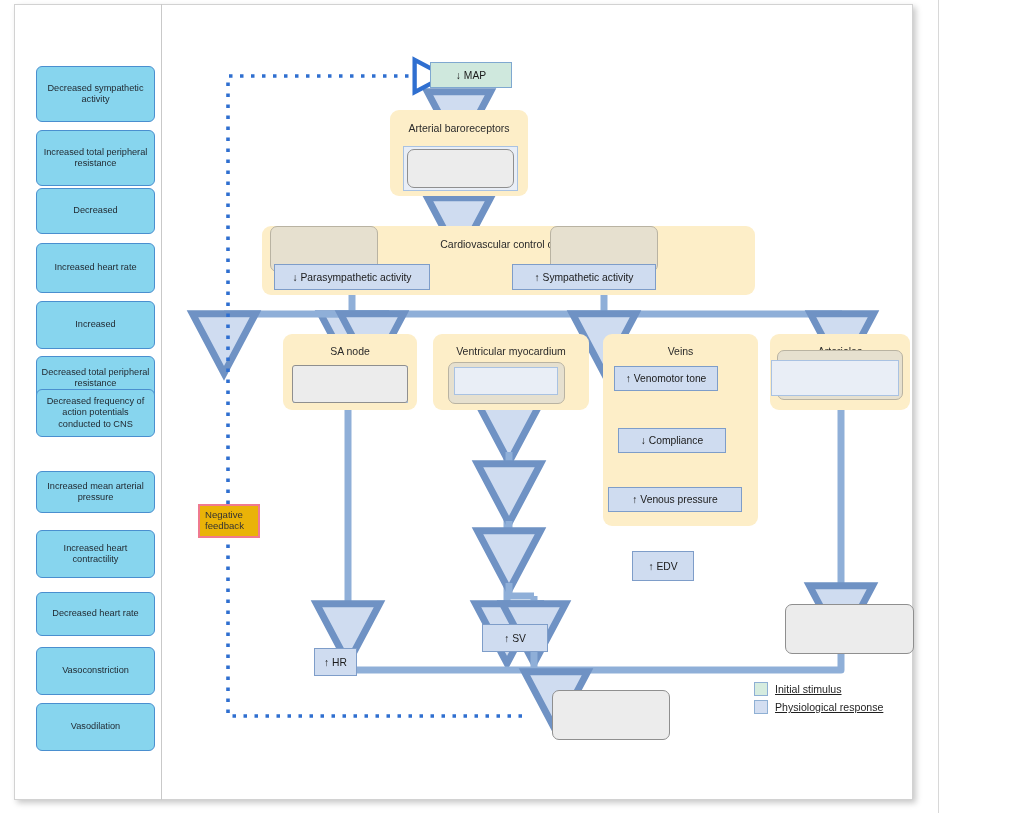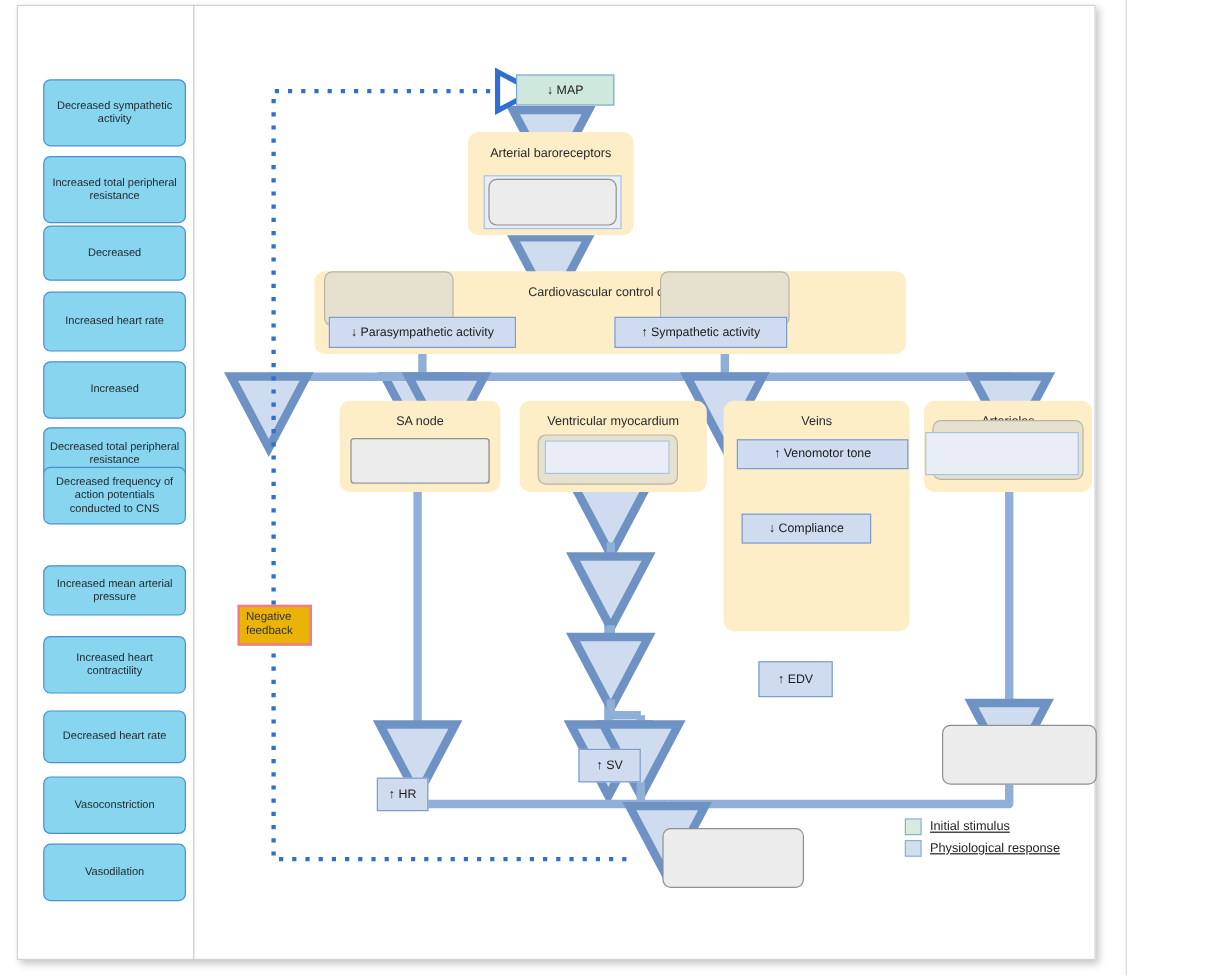--- a/index.html
+++ b/index.html
@@ -270,40 +270,43 @@
     <div class="group-panel" style="left:283px;top:330px;width:0;height:0"></div>
 
     <div class="group-panel" style="left:281px;top:330px;width:0;height:0"></div>
 
     <div class="group-panel" style="left:283px;top:332px;width:0;height:0"></div>
 
     <div class="group-panel" style="left:283px;top:330px;width:0;height:0"></div>
 
     <div class="group-panel" style="left:441px;top:330px;width:155px;height:192px"></div>
     <div class="group-label" style="left:441px;top:341px;width:155px">Veins</div>
-    <div class="node" style="left:452px;top:362px;width:143px;height:25px">
+    <div class="node" style="left:452px;top:362px;width:104px;height:25px">
       <span>↑ Venomotor tone</span>
     </div>
     <div class="node" style="left:456px;top:424px;width:108px;height:25px">
       <span>↓ Compliance</span>
+    </div>
+    <div class="node" style="left:446px;top:483px;width:134px;height:25px">
+      <span>↑ Venous pressure</span>
     </div>
 
     <div class="group-panel" style="left:608px;top:330px;width:140px;height:76px"></div>
     <div class="group-label" style="left:608px;top:341px;width:140px">Arterioles</div>
     <div class="phantom beige" style="left:615px;top:346px;width:126px;height:50px"></div>
     <div class="phantom" style="left:609px;top:356px;width:128px;height:36px"></div>
 
     <div class="node" style="left:470px;top:547px;width:62px;height:30px">
       <span>↑ EDV</span>
     </div>
 
     <div class="node" style="left:152px;top:644px;width:43px;height:28px">
       <span>↑ HR</span>
     </div>
-    <div class="node" style="left:320px;top:620px;width:52px;height:28px">
+    <div class="node" style="left:320px;top:620px;width:66px;height:28px">
       <span>↑ SV</span>
     </div>
 
     <div class="drop" style="left:623px;top:600px;width:129px;height:50px"></div>
 
     <div class="drop" style="left:390px;top:686px;width:118px;height:50px"></div>
 
     <div class="neg-fb" style="left:36px;top:500px;width:62px;height:34px">
       <span>Negative feedback</span>
     </div>

